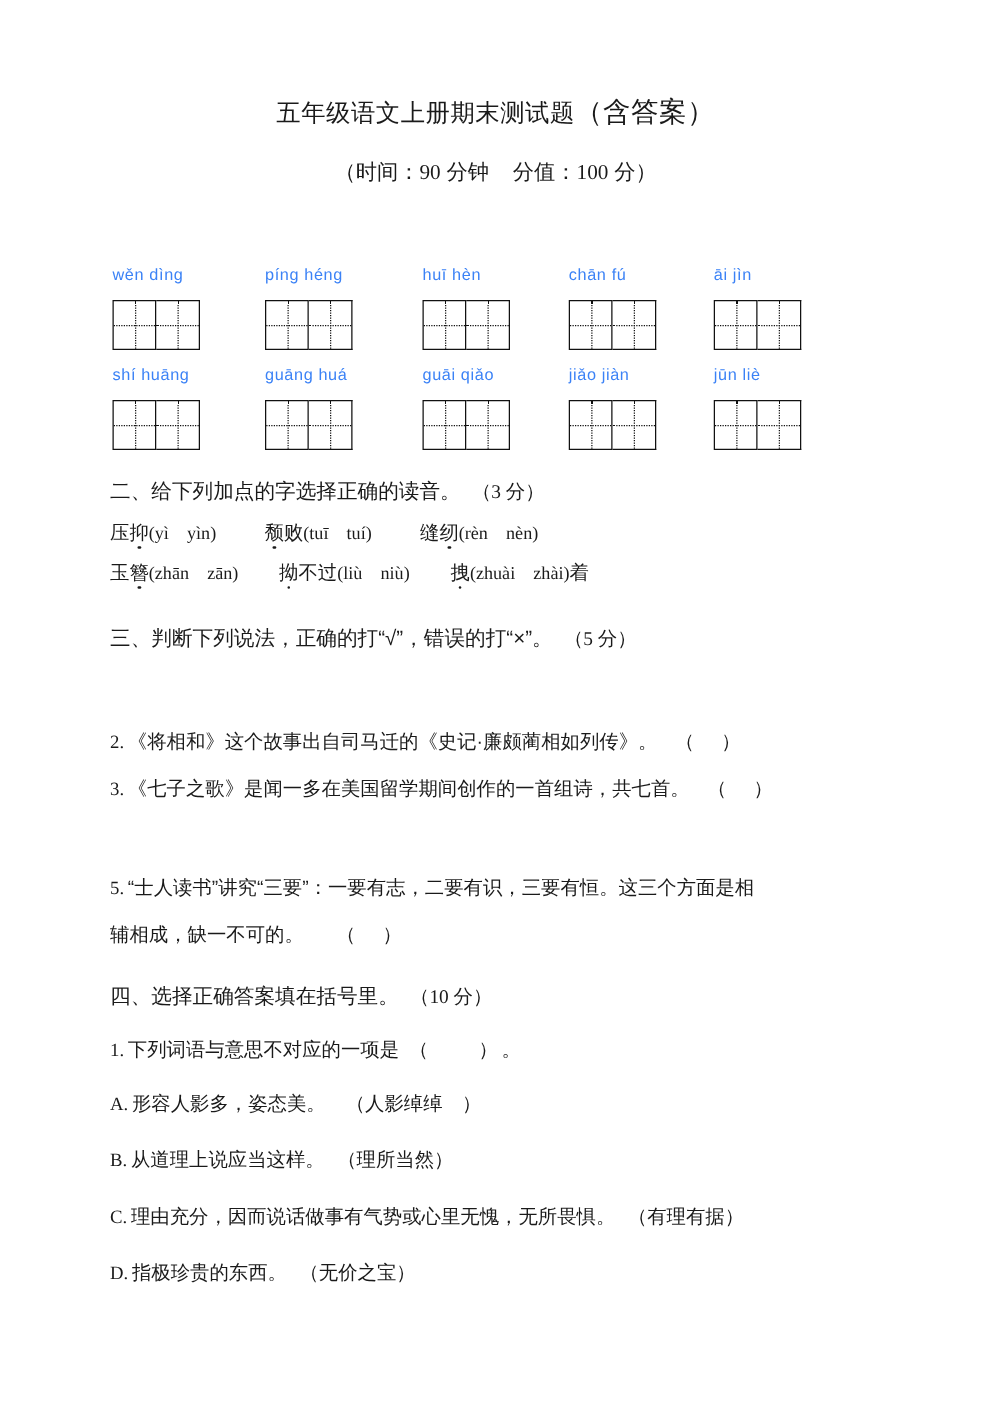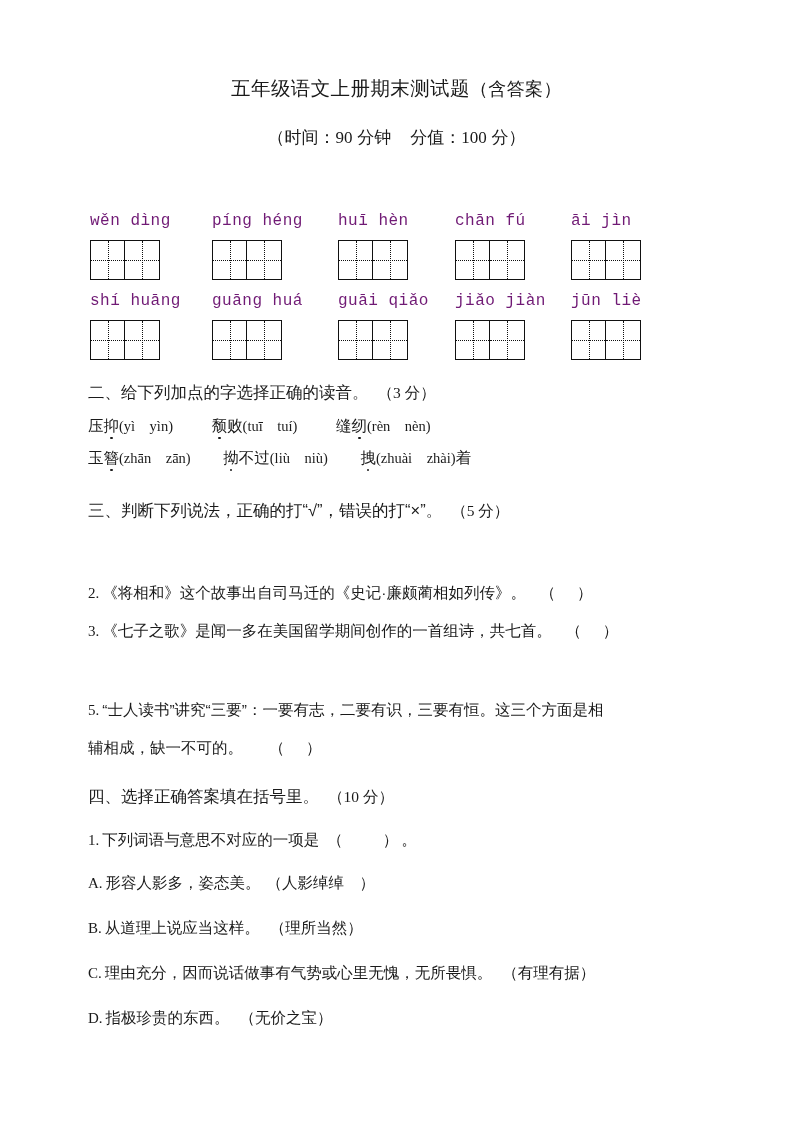--- a/index.html
+++ b/index.html
@@ -32,21 +32,21 @@
     margin: 0;
     padding: 0;
     position: absolute;
     left: 0; right: 0;
     top: 75px;
     font-weight: normal;
     font-family: "Liberation Sans", "DejaVu Sans", sans-serif;
   }
   .doc-title .paren {
     font-family: "Liberation Serif", "DejaVu Serif", serif;
-    font-size: 18px;
+    font-size: 22px;
   }
   .doc-subtitle {
     text-align: center;
     font-size: 17px;
     position: absolute;
     left: 0; right: 0;
     top: 126px;
     font-family: "Liberation Sans", "DejaVu Sans", sans-serif;
   }
   .doc-subtitle .num {
@@ -106,25 +106,25 @@
 
   
   .py-row {
     position: absolute;
     left: 88px;
     width: 620px;
     height: 22px;
   }
   .py-item {
     position: absolute;
-    font-family: Liberation Mono, monospace;
-    font-size: 16px;
+    font-family: Liberation Sans, sans-serif;
+    font-size: 13px;
     letter-spacing: 0.5px;
     white-space: nowrap;
-    color: #701a75;
+    color: #3b82f6;
   }
   .grid-row {
     position: absolute;
     left: 88px;
     width: 620px;
     height: 42px;
   }
   .tzg {
     position: absolute;
     top: 0;
@@ -270,21 +270,21 @@
 
   <div class="section-head" style="top:786px;">
     <span>四、选择正确答案填在括号里。</span><span class="pts">（10 分）</span>
   </div>
 
   <div class="q-line" style="top:830px;">
     <span class="idx">1.</span><span>下列词语与意思不对应的一项是</span><span class="blank" style="margin-left:8px;">（　　）</span><span>。</span>
   </div>
 
   <div class="q-line" style="top:873px;">
-    <span class="idx">A.</span><span>形容人影多，姿态美。</span><span style="margin-left:6px;">（人影绰绰　）</span>
+    <span class="idx">A.</span><span>形容人影多，姿态美。</span><span style="margin-left:16px;">（人影绰绰　）</span>
   </div>
   <div class="q-line" style="top:918px;">
     <span class="idx">B.</span><span>从道理上说应当这样。</span><span style="margin-left:10px;">（理所当然）</span>
   </div>
   <div class="q-line" style="top:963px;">
     <span class="idx">C.</span><span>理由充分，因而说话做事有气势或心里无愧，无所畏惧。</span><span style="margin-left:10px;">（有理有据）</span>
   </div>
   <div class="q-line" style="top:1008px;">
     <span class="idx">D.</span><span>指极珍贵的东西。</span><span style="margin-left:10px;">（无价之宝）</span>
   </div>

